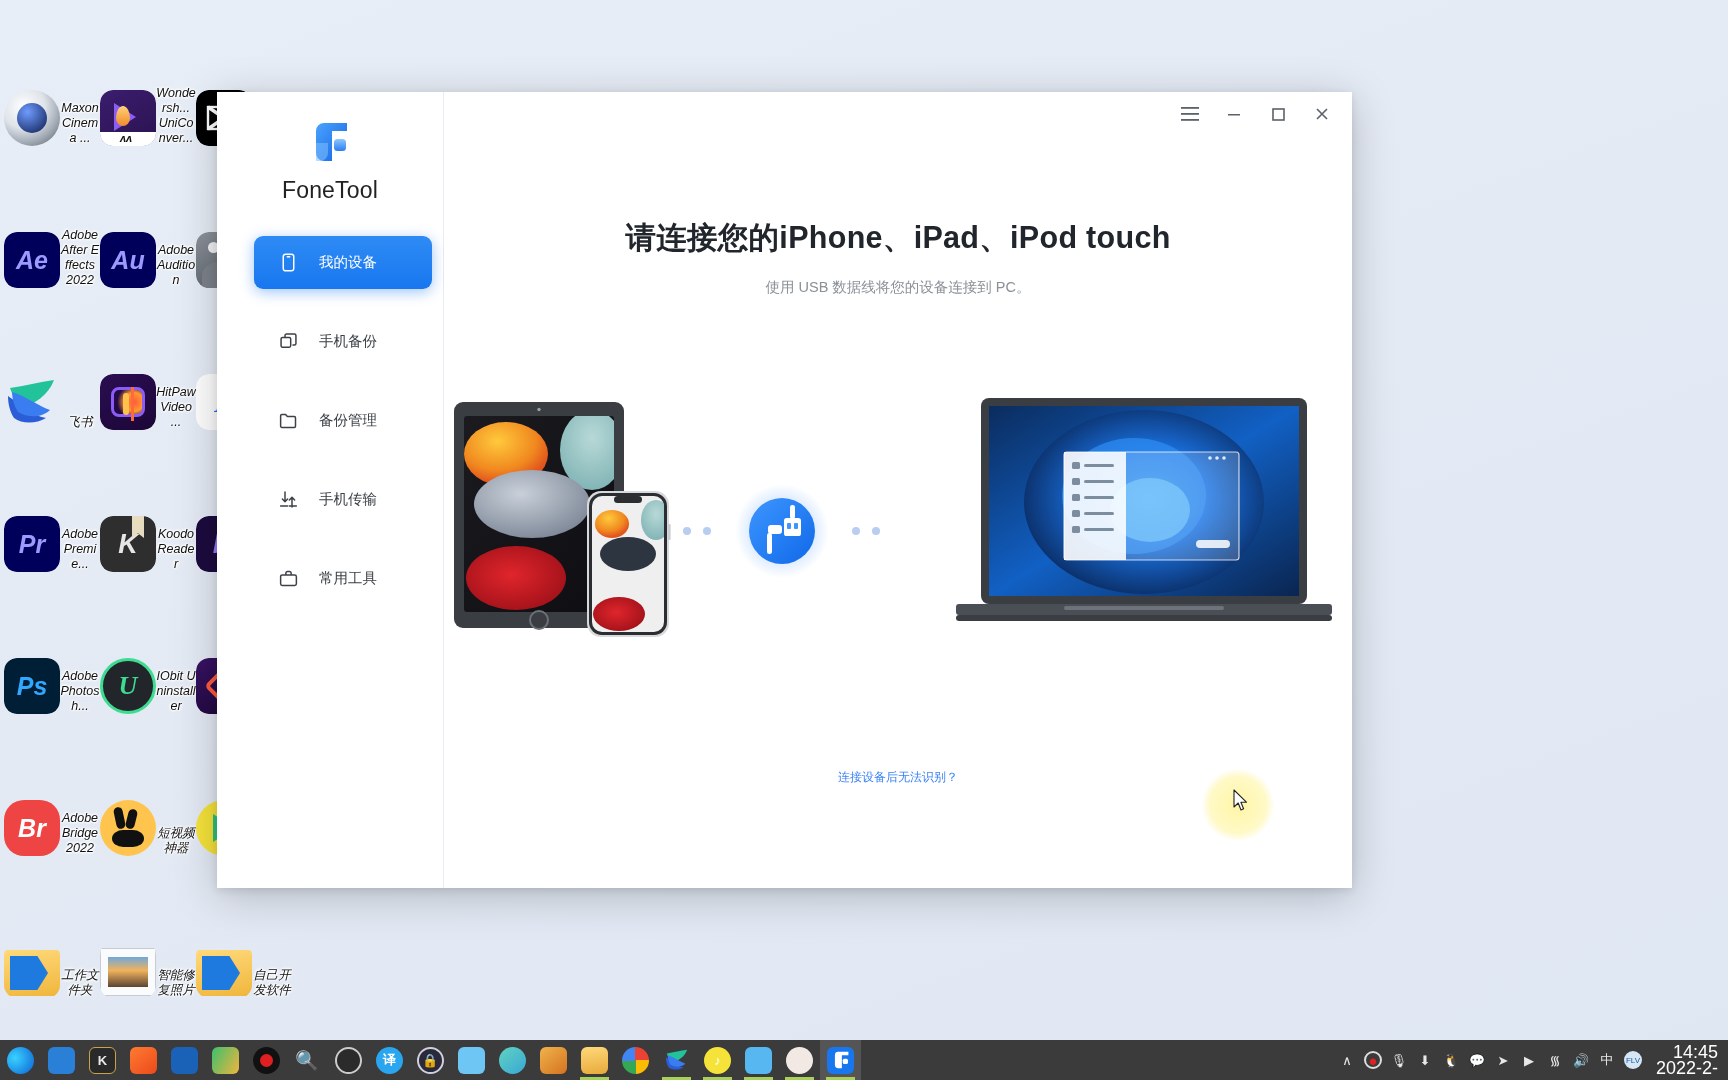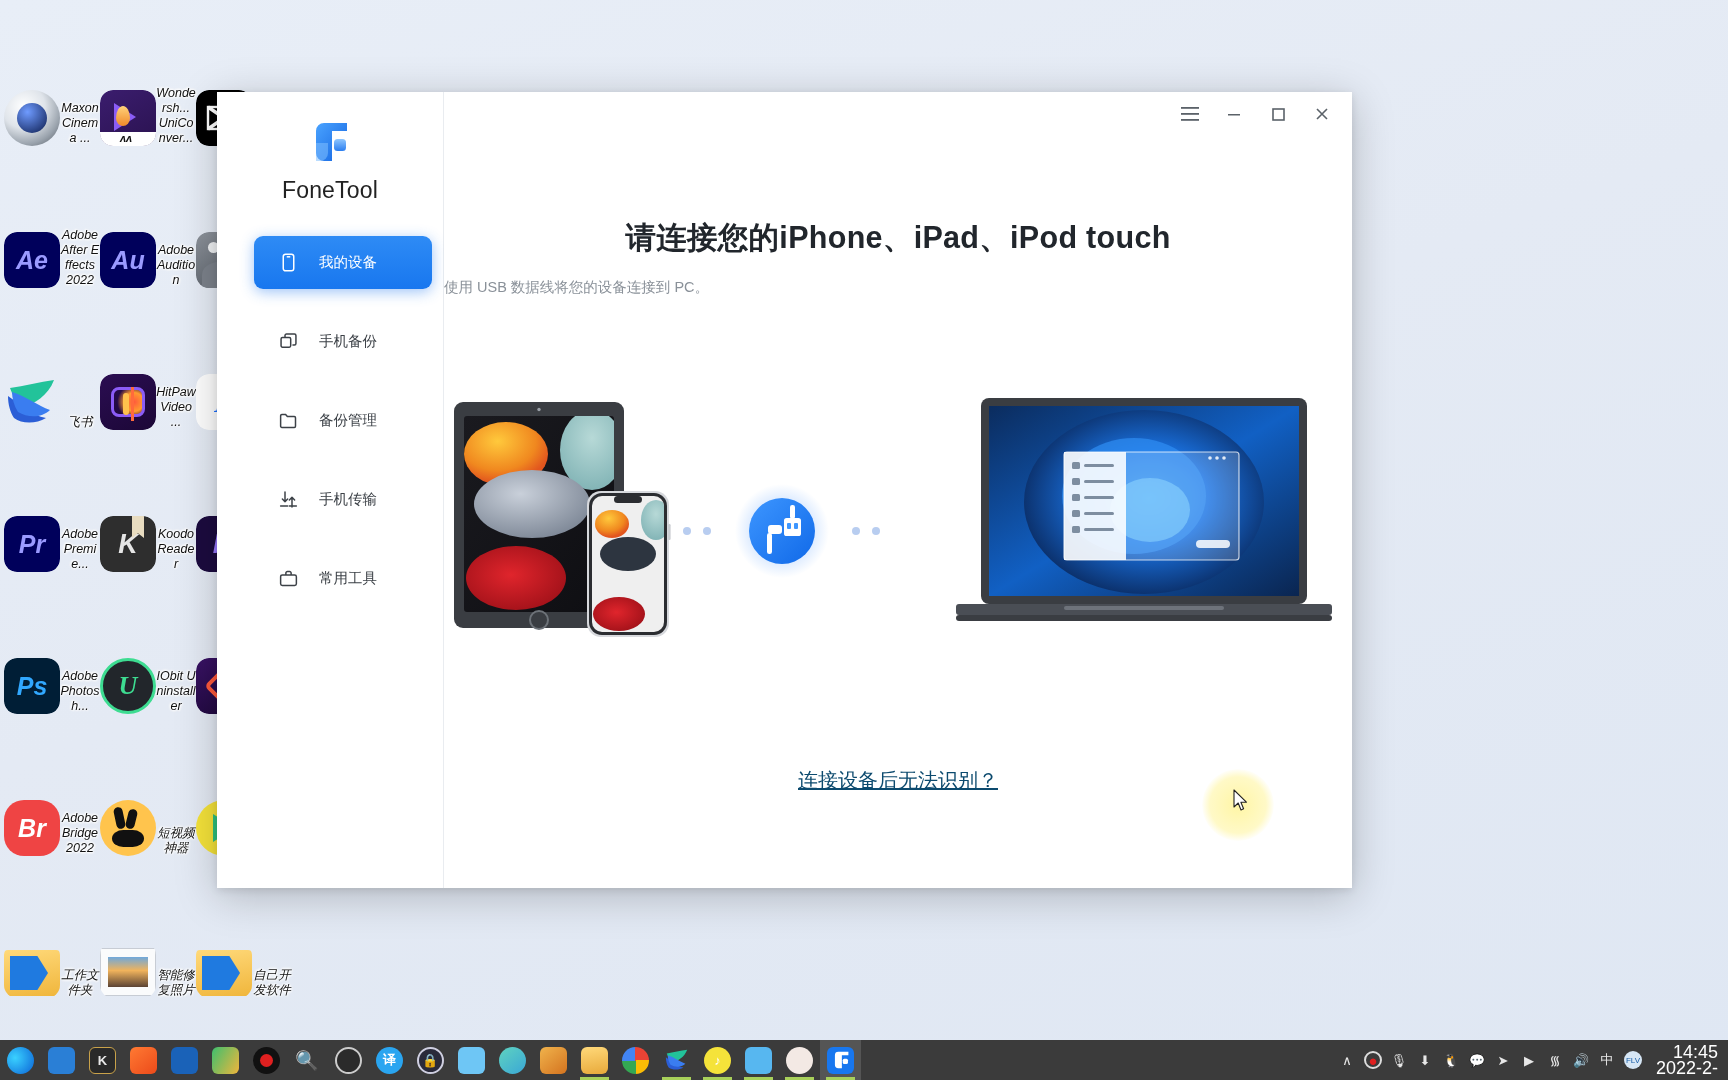--- a/index.html
+++ b/index.html
@@ -119,32 +119,33 @@
   }
 
   #heading {
     position: absolute; top: 126px; left: 0; width: 100%;
     text-align: center;
     font-size: 30.5px; font-weight: bold; color: #21262c;
     letter-spacing: .3px;
   }
   #subheading {
     position: absolute; top: 186px; left: 0; width: 100%;
+    text-align: center;
     font-size: 14.5px; color: #8a9199;
   }
   #illus {
     position: absolute; left: 0; top: 300px; width: 100%; height: 270px;
   }
   #helplink {
     position: absolute; top: 675px; left: 0; width: 100%;
     text-align: center;
   }
   #helplink a {
-    font-size: 20px; color: #0c4a6e;
-    text-decoration: underline; cursor: pointer;
+    font-size: 12px; color: #3b82f6;
+    cursor: pointer;
   }
 
   
   #click-halo {
     position: absolute;
     left: 758px; top: 677px; width: 72px; height: 72px;
     border-radius: 50%;
     background: radial-gradient(circle, rgba(255,245,160,0.95) 0%, rgba(255,247,180,0.75) 55%, rgba(255,250,210,0) 72%);
     pointer-events: none;
   }

